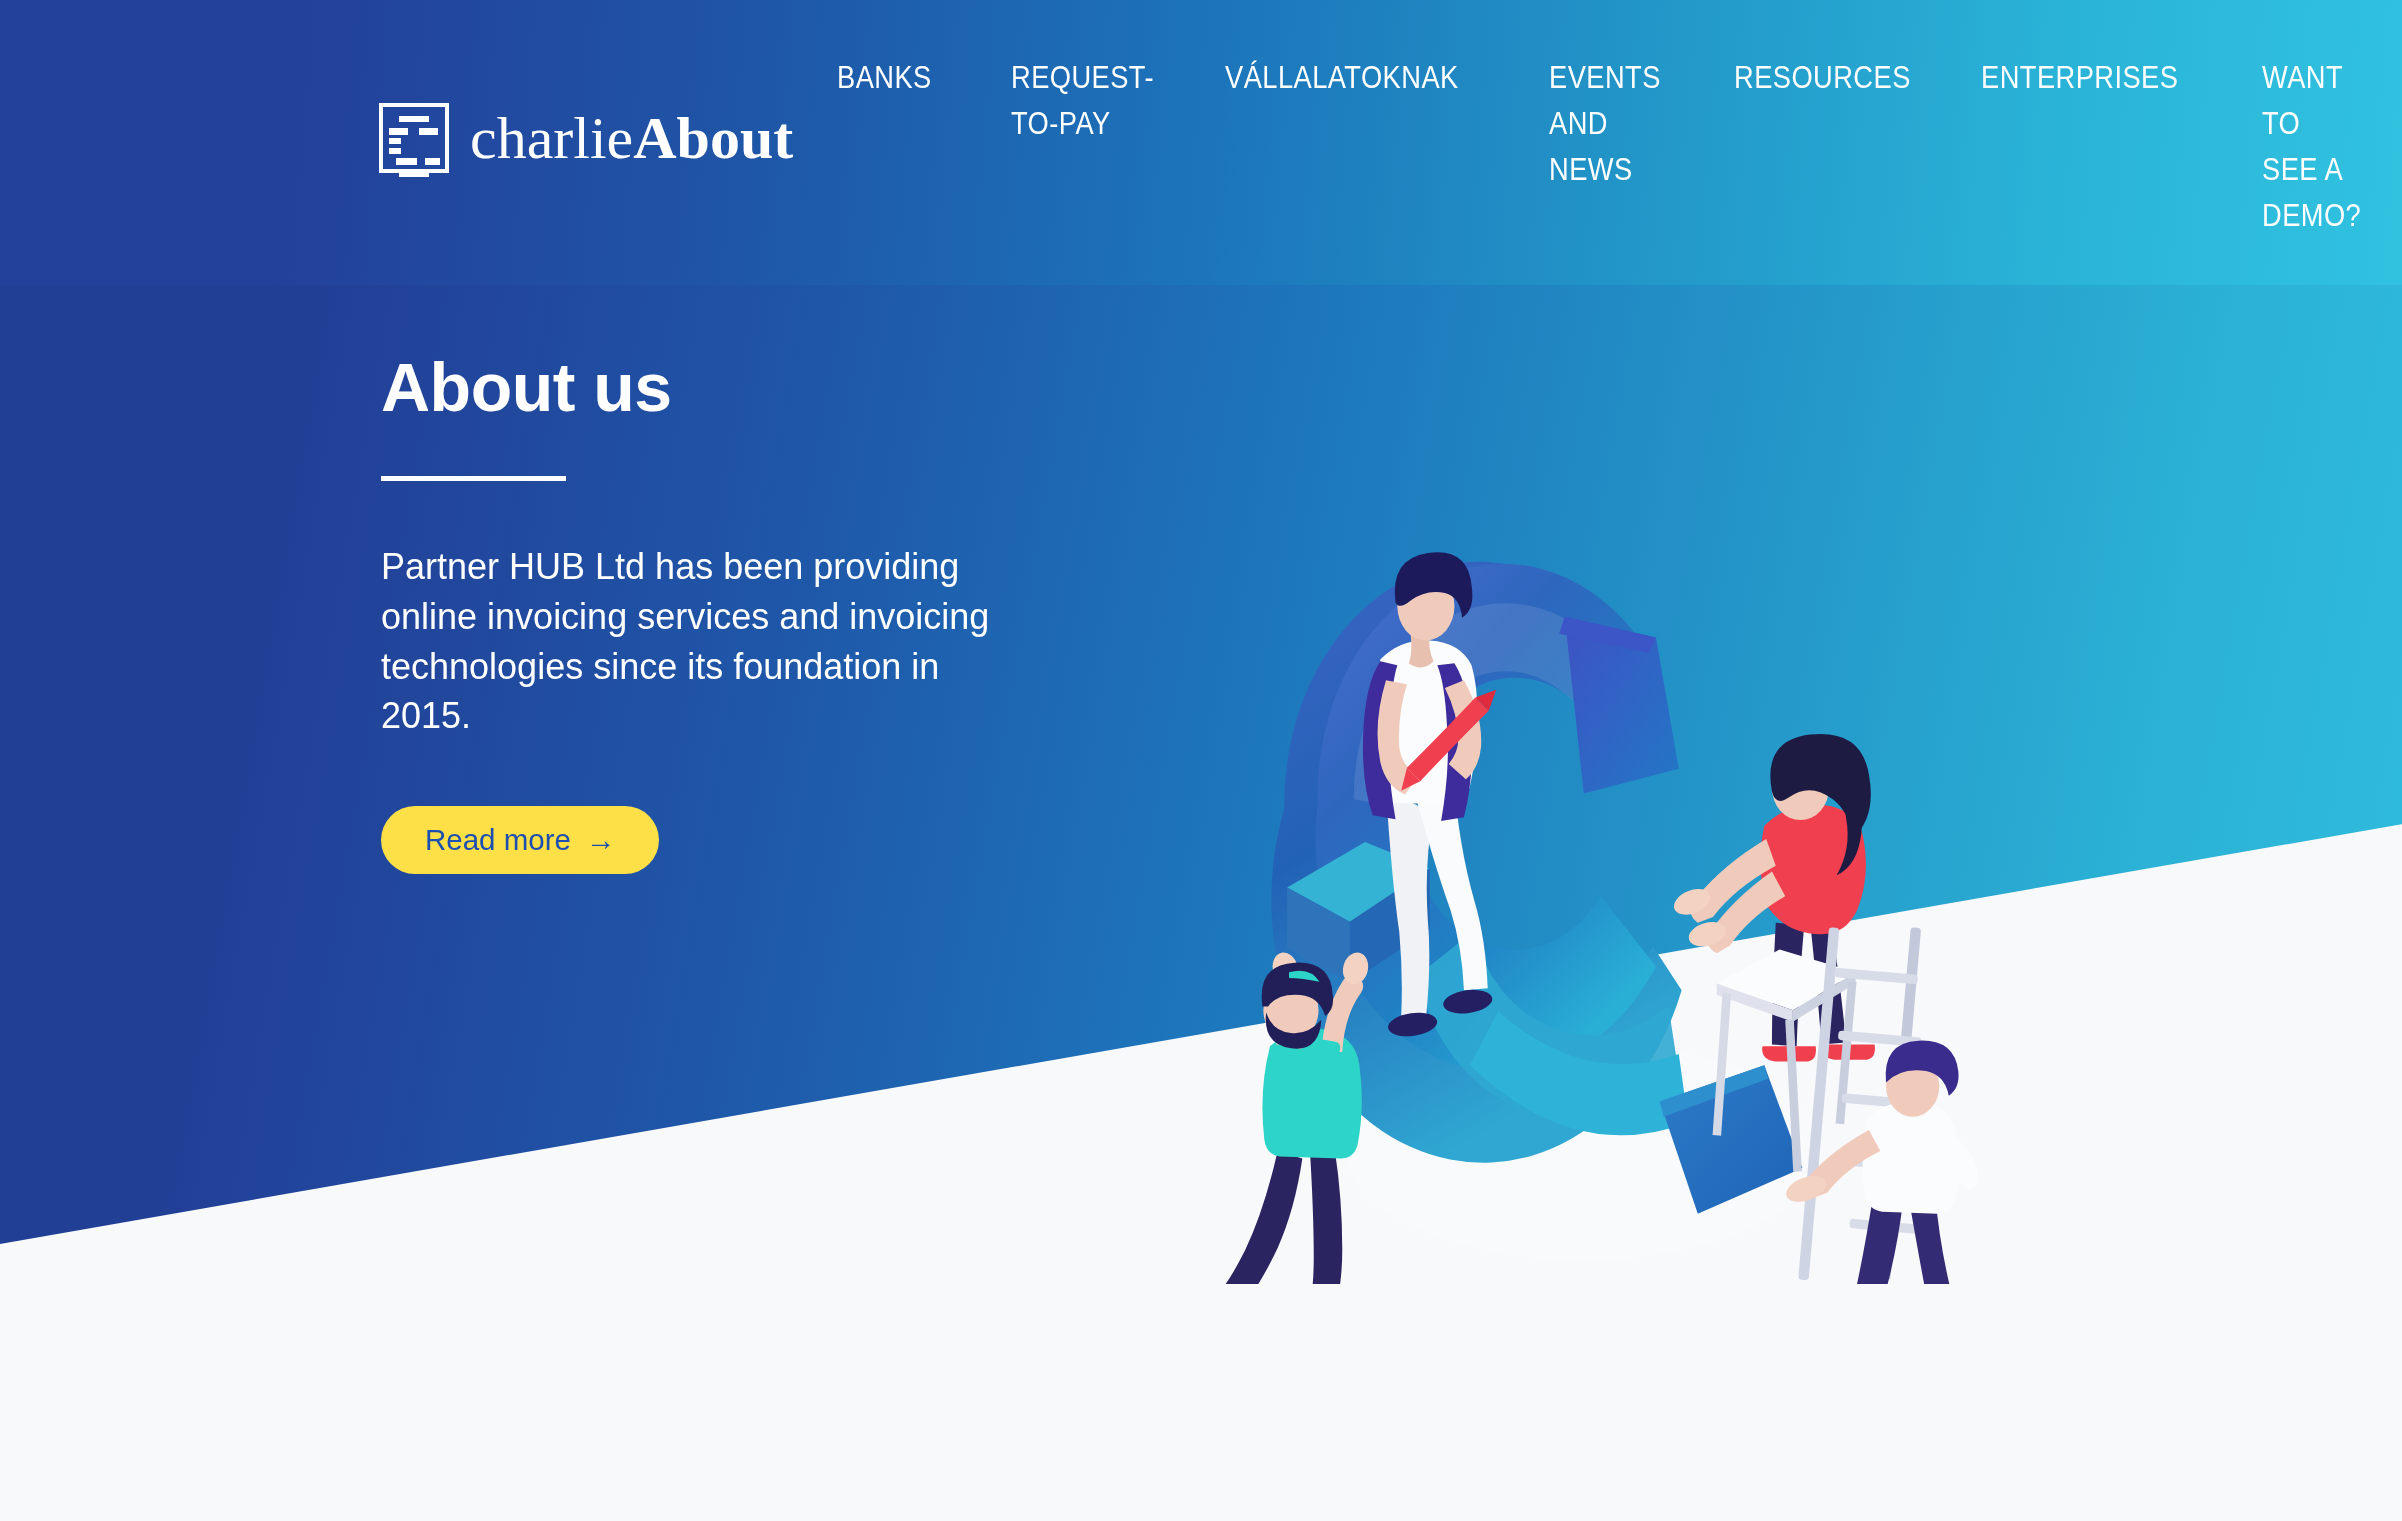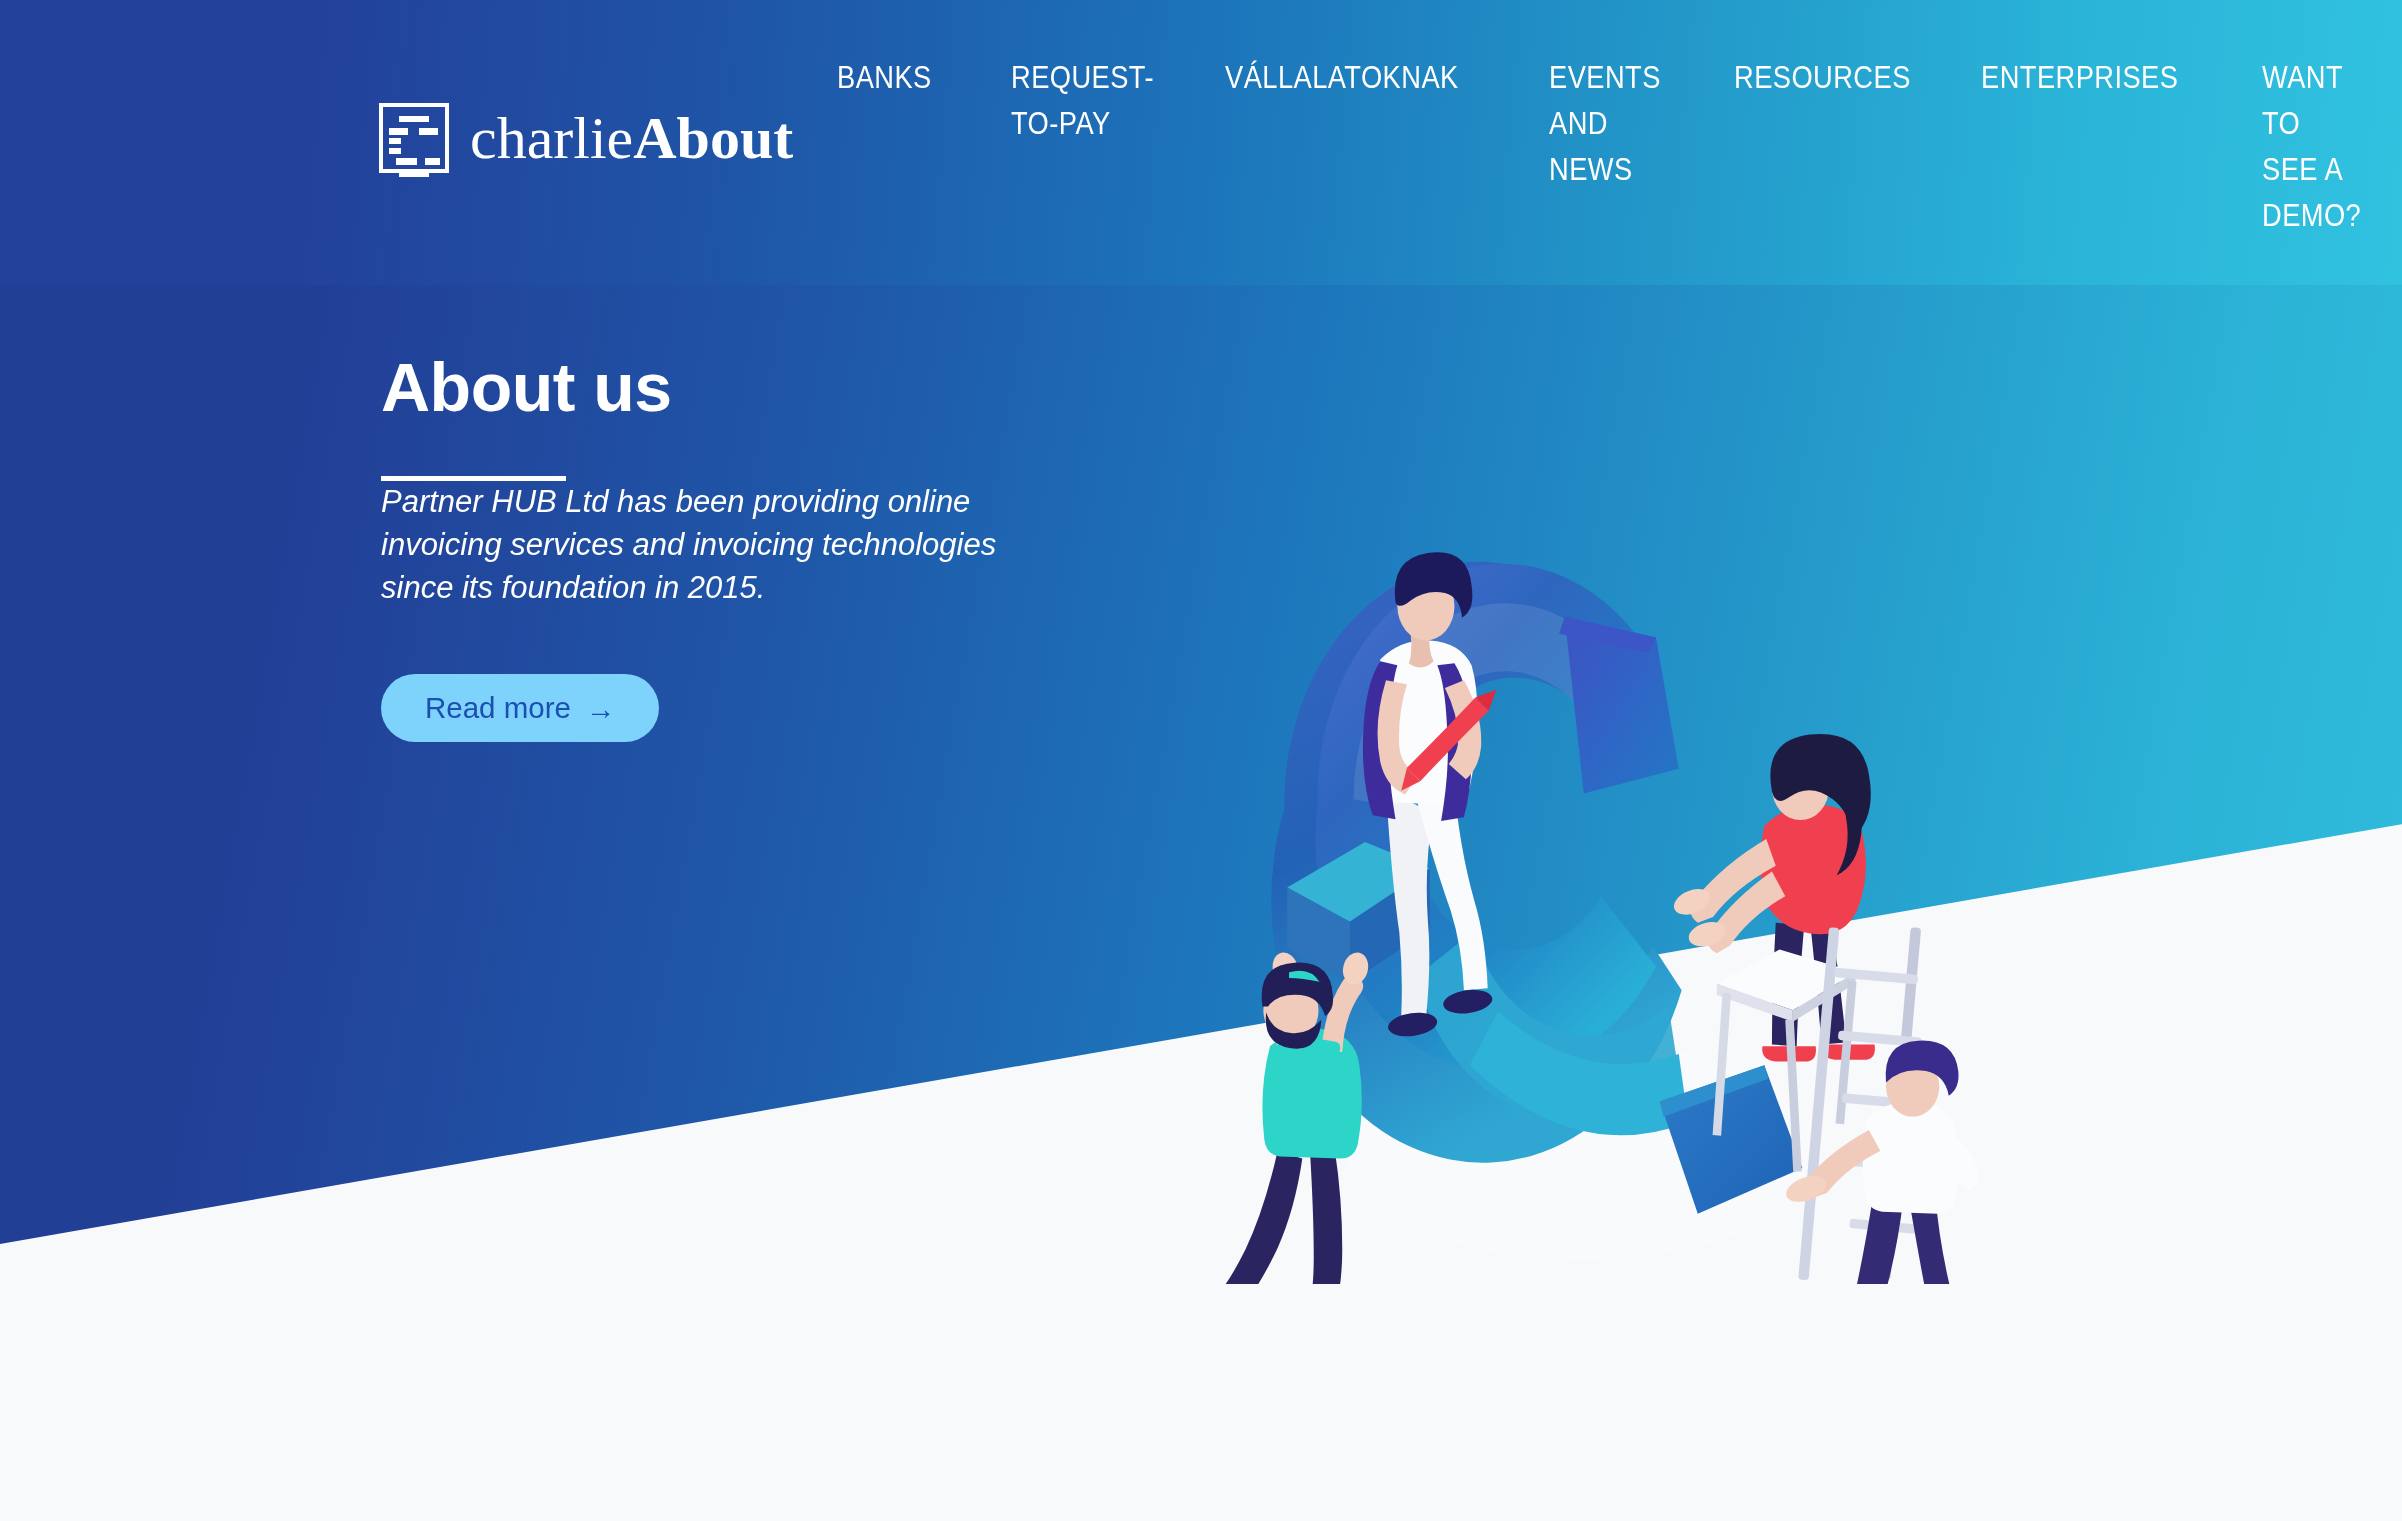--- a/index.html
+++ b/index.html
@@ -105,28 +105,29 @@
 
   .hero-title {
     font-size:68px; line-height:1.05; color:#ffffff;
     font-weight:700; letter-spacing:-0.5px;
   }
   .hero-rule {
     width:185px; height:4.8px; background:#ffffff;
     margin-top:53px;
   }
   .hero-para {
-    font-size:31px; line-height:1.38; color:#ffffff;
-    font-weight:400; max-width:656px;font-style:italic;
+    margin-top:61px;
+    font-size:36px; line-height:1.38; color:#ffffff;
+    font-weight:400; max-width:656px;
   }
   .read-more {
     margin-top:65px;
     display:inline-flex; align-items:center; justify-content:center;
     gap:15px;
-    background:#7dd3fc; color:#1C4FB0;
+    background:#fde047; color:#1C4FB0;
     border:none; border-radius:95px;
     padding:0 44px; height:68px;
     font-size:29.5px; font-family:"Liberation Sans", sans-serif;
     cursor:pointer; white-space:nowrap;
   }
   .read-more .arw { font-size:29.5px; line-height:1; }
 
   
   .illus { position:absolute; left:1184px; top:495px; width:885px; height:789px; z-index:7; }
   .illus svg { width:100%; height:100%; display:block; }

